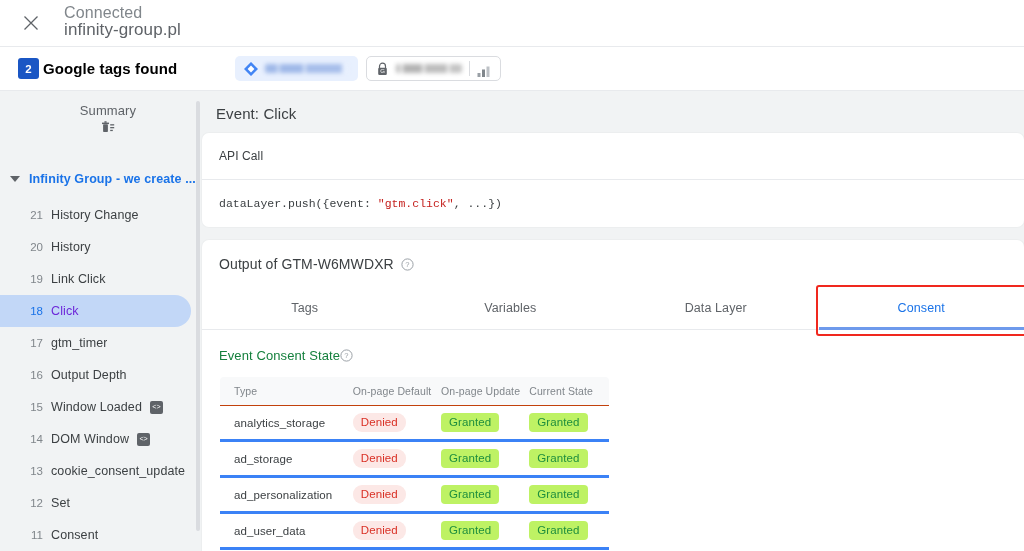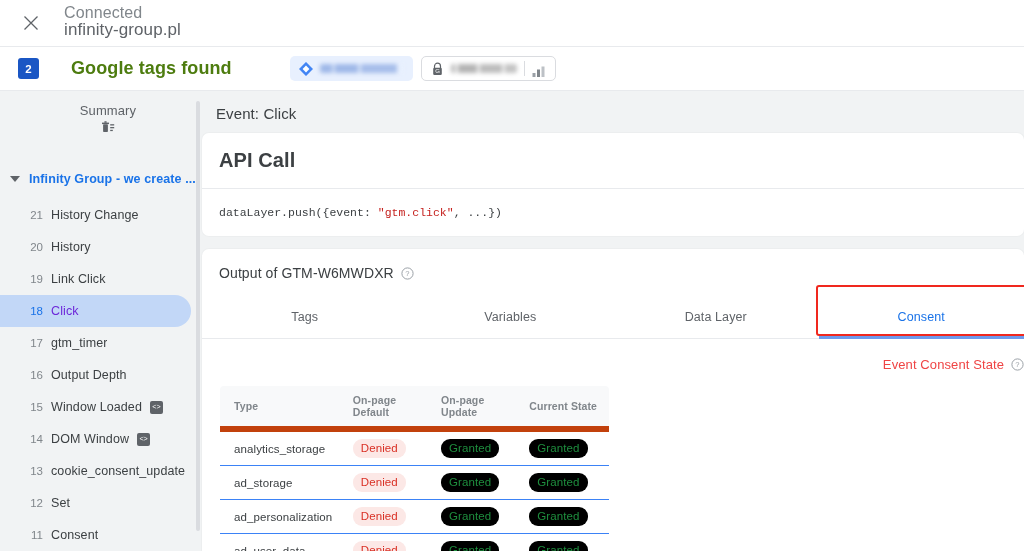--- a/index.html
+++ b/index.html
@@ -55,24 +55,24 @@
     width: 21px; height: 21px;
     background: #1a56c4;
     color: #fff;
     border-radius: 3px;
     font-size: 11.5px;
     font-weight: bold;
     display: flex; align-items: center; justify-content: center;
     flex: 0 0 auto;
   }
   .tags-found {
-    margin-left: 32px;
-    font-size: 18px;
+    margin-left: 4px;
+    font-size: 15px;
     font-weight: bold;
-    color: #4d7c0f;
+    color: #000000;
     letter-spacing: .1px;
   }
   .chip-row { margin-left: 58px; display: flex; align-items: center; gap: 8px; }
   .tag-chip {
     height: 25px;
     border-radius: 5px;
     display: flex; align-items: center;
     padding: 0 9px;
     gap: 7px;
   }
@@ -206,25 +206,24 @@
     letter-spacing: .1px;
   }
   .card {
     background: #fff;
     border-radius: 7px;
     margin: 0 0 13px 2px;
     overflow: hidden;
     box-shadow: 0 0 0 1px rgba(0,0,0,.02);
   }
   .card-head {
-    font-size: 20px;
+    font-size: 12px;
     color: #3c4043;
     padding: 16px 0 16px 17px;
     letter-spacing: .1px;
-    font-weight: bold;
   }
   .card-divider { height: 1px; background: #e8eaed; }
   .api-code {
     font-family: "Liberation Mono", monospace;
     font-size: 11.5px;
     color: #3c4043;
     padding: 17px 0 17px 17px;
     white-space: nowrap;
   }
   .api-code .str { color: #c5221f; }
@@ -268,64 +267,63 @@
   .red-outline {
     position: absolute;
     border: 2px solid #f0281e;
     border-radius: 3px;
     pointer-events: none;
     z-index: 9;
   }
 
   .consent-body { padding: 18px 0 0 17px; }
   .consent-head {
-    display: flex; align-items: center; gap: 7px;
+    display: flex; align-items: center; gap: 0;
     font-size: 13px;
-    color: #ef4444;
+    color: #15803d;
     letter-spacing: .1px;
     margin-bottom: 13px;
-    justify-content: flex-end;
   }
 
   table.consent-table {
     border-collapse: collapse;
     width: 391px;
     border: 1px solid #e8eaed;
     border-radius: 5px;
     overflow: hidden;
     table-layout: fixed;
   }
   table.consent-table th {
     background: #f8f9fa;
     font-size: 10.5px;
-    font-weight: bold;
+    font-weight: normal;
     color: #80868b;
     text-align: left;
     padding: 8px 0 8px 14px;
-    border-bottom: 6px solid #c2410c;
+    border-bottom: 1px solid #c2410c;
     letter-spacing: .1px;
   }
   table.consent-table th.c { text-align: left; padding-left: 8px; }
   table.consent-table td {
     font-size: 11.5px;
     color: #3c4043;
     padding: 7px 0 7px 14px;
-    border-bottom: 1px solid #3b82f6;
+    border-bottom: 3px solid #3b82f6;
     letter-spacing: .1px;
   }
   table.consent-table tr:last-child td { border-bottom: none; }
   table.consent-table td.c { padding-left: 8px; }
   .pill {
     display: inline-block;
     font-size: 11.5px;
     padding: 3px 8px 4px;
     border-radius: 4px;
     letter-spacing: .1px;
   }
-  .pill.granted { background: #000000; color: #1e8e3e; border-radius: 9px; }
+  .pill.granted { background: #bef264; color: #1e8e3e; }
   .pill.denied { background: #fce8e6; color: #d93025; border-radius: 9px; }
 </style>
 </head>
 <body>
 
 <div class="topbar">
   <div class="close-btn">
     <span>
       <svg width="18" height="18" viewBox="0 0 18 18" aria-hidden="true">
         <path d="M2.5 2.5 L15.5 15.5 M15.5 2.5 L2.5 15.5" stroke="#5f6368" stroke-width="1.3" fill="none"></path>

